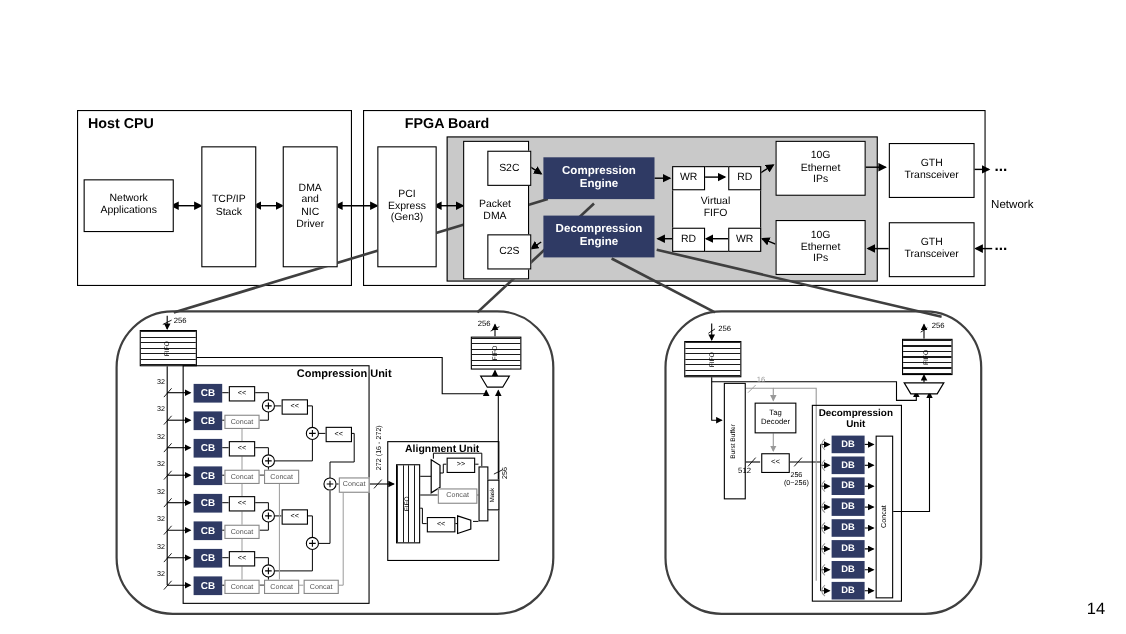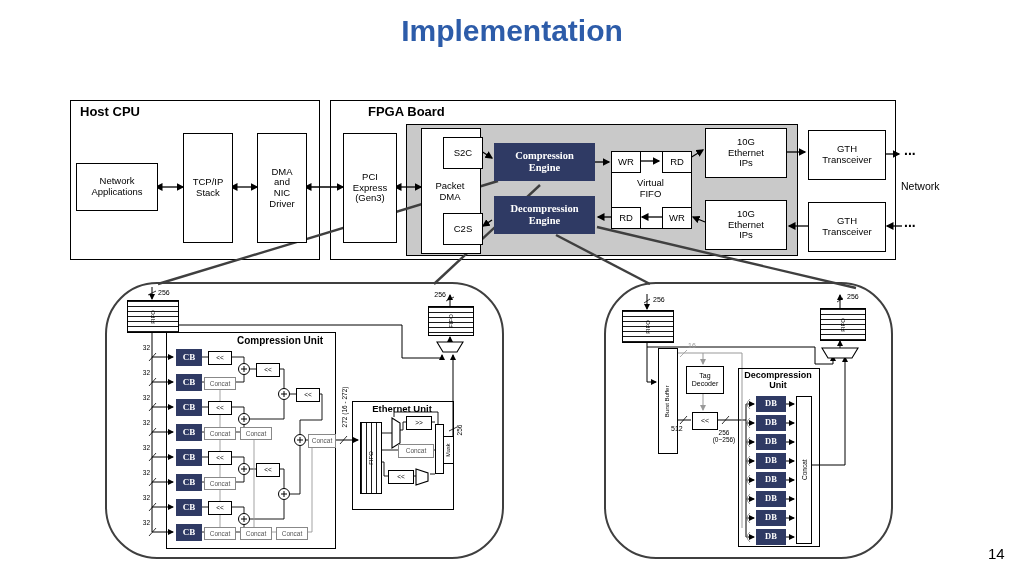--- a/index.html
+++ b/index.html
@@ -5,40 +5,39 @@
   html,body{margin:0;padding:0;background:#fff;}
   #stage{position:relative;width:1024px;height:576px;background:#fff;overflow:hidden;
          font-family:"Liberation Sans", sans-serif;color:#000;}
   .abs{position:absolute;}
   .box{position:absolute;display:flex;align-items:center;justify-content:center;
        text-align:center;white-space:pre-line;line-height:1.12;}
   .b1{border:1px solid #000;background:#fff;}
   .b12{border:1.2px solid #000;background:#fff;}
   .b16{border:1.6px solid #000;background:transparent;}
   .frame{position:absolute;border:1.8px solid #000;background:transparent;}
-  .navy{background:#2f3a64;color:#fff;font-weight:bold;font-family:Liberation Serif, serif;}
+  .navy{background:#2f3a64;color:#fff;font-weight:bold;}
   .cg{border:1px solid #888;background:#fff;color:#555;}
   .lab{position:absolute;white-space:pre-line;line-height:1.1;}
   .bold{font-weight:bold;}
   .rot{display:inline-block;transform:rotate(-90deg);white-space:nowrap;}
   .rotl{position:absolute;display:flex;align-items:center;justify-content:center;
         transform:rotate(-90deg);white-space:nowrap;}
   .fifoh{position:absolute;border:1.2px solid #000;display:flex;align-items:center;justify-content:center;
     background:#fff repeating-linear-gradient(to bottom,#1a1a1a 0,#1a1a1a 1px,transparent 1px,transparent 5px);}
   .fifov{position:absolute;border:1.2px solid #000;display:flex;align-items:center;justify-content:center;
     background:#fff repeating-linear-gradient(to right,#1a1a1a 0,#1a1a1a 1px,transparent 1px,transparent 5px);}
   .bubble{position:absolute;border:2.4px solid #3f3f3f;border-radius:52px;background:#fff;}
   svg{position:absolute;left:0;top:0;pointer-events:none;}
 </style>
 </head>
 <body>
 
 <div id="stage">
 
-  <div class="lab bold" style="left:0;top:14px;width:1024px;text-align:center;font-size:30px;color:#2d5ca9;">Implementation</div>
   <div class="lab" style="left:988px;top:546px;font-size:15px;">14</div>
 
   <div class="frame" style="left:70px;top:100px;width:248px;height:158px;"></div>
   <div class="frame" style="left:330px;top:100px;width:564px;height:158px;"></div>
   <div class="frame" style="left:406px;top:124px;width:390px;height:130px;background:#c9c9c9;"></div>
   <div class="abs" style="left:611px;top:151px;width:79px;height:76px;border:1.2px solid #000;background:#fff;"></div>
   <div class="bubble" style="left:105px;top:282px;width:395px;height:273px;"></div>
   <div class="bubble" style="left:604px;top:282px;width:285px;height:273px;"></div>
 
   <svg width="1024" height="576">
@@ -286,21 +285,21 @@
   <div class="lab bold" style="left:904px;top:143px;font-size:14px;">...</div>
   <div class="lab bold" style="left:904px;top:215px;font-size:14px;">...</div>
   <div class="lab" style="left:901px;top:181px;font-size:10.5px;">Network</div>
 
   <div class="fifoh" style="left:127px;top:300px;width:50px;height:31px;">
     <span class="rot" style="font-size:6px;">FIFO</span>
     </div>
   <div class="lab" style="left:158px;top:289px;font-size:7px;">256</div>
 
   <div class="abs b16" style="left:166px;top:332px;width:168px;height:215px;border-width:1.6px;border-style:solid;border-color:#000;"></div>
-  <div class="lab bold" style="left:180px;top:335px;width:200px;text-align:center;font-size:10px;">Compression Unit</div>
+  <div class="lab bold" style="left:156px;top:335px;width:200px;text-align:right;font-size:10px;">Compression Unit</div>
 
   <div class="lab" style="left:135px;top:344px;width:15px;text-align:right;font-size:6.5px;">32</div>
   <div class="lab" style="left:135px;top:369px;width:15px;text-align:right;font-size:6.5px;">32</div>
   <div class="lab" style="left:135px;top:394px;width:15px;text-align:right;font-size:6.5px;">32</div>
   <div class="lab" style="left:135px;top:419px;width:15px;text-align:right;font-size:6.5px;">32</div>
   <div class="lab" style="left:135px;top:444px;width:15px;text-align:right;font-size:6.5px;">32</div>
   <div class="lab" style="left:135px;top:469px;width:15px;text-align:right;font-size:6.5px;">32</div>
   <div class="lab" style="left:135px;top:494px;width:15px;text-align:right;font-size:6.5px;">32</div>
   <div class="lab" style="left:135px;top:519px;width:15px;text-align:right;font-size:6.5px;">32</div>
 
@@ -326,21 +325,21 @@
   <div class="box cg" style="left:240px;top:427px;width:30px;height:11px;font-size:6.5px;">Concat</div>
   <div class="box cg" style="left:204px;top:477px;width:30px;height:11px;font-size:6.5px;">Concat</div>
   <div class="box cg" style="left:204px;top:527px;width:30px;height:11px;font-size:6.5px;">Concat</div>
   <div class="box cg" style="left:240px;top:527px;width:30px;height:11px;font-size:6.5px;">Concat</div>
   <div class="box cg" style="left:276px;top:527px;width:30px;height:11px;font-size:6.5px;">Concat</div>
   <div class="box cg" style="left:308px;top:434px;width:26px;height:12px;font-size:6.5px;">Concat</div>
 
   <div class="rotl" style="left:316px;top:400px;width:56px;height:14px;font-size:6.5px;">272 (16 - 272)</div>
 
   <div class="abs" style="left:352px;top:401px;width:100px;height:107px;border:1.6px solid #000;"></div>
-  <div class="lab bold" style="left:352px;top:404px;width:100px;text-align:center;font-size:9.5px;">Ethernet Unit</div>
+  <div class="lab bold" style="left:352px;top:404px;width:100px;text-align:center;font-size:9.5px;">Alignment Unit</div>
   <div class="fifov" style="left:360px;top:422px;width:20px;height:70px;">
     <span class="rot" style="font-size:6px;">FIFO</span>
     </div>
   <div class="box b1" style="left:406px;top:416px;width:24px;height:12px;font-size:6.5px;">&gt;&gt;</div>
   <div class="box cg" style="left:398px;top:444px;width:34px;height:12px;font-size:6.5px;">Concat</div>
   <div class="box b1" style="left:388px;top:470px;width:24px;height:12px;font-size:6.5px;">&lt;&lt;</div>
   <div class="abs b1" style="left:435px;top:424px;width:7px;height:48px;position:absolute;border:1px solid #000;background:#fff;"></div>
   <div class="box b1" style="left:443px;top:436px;width:9px;height:26px;">
     <span class="rot" style="font-size:5.5px;">Mask</span></div>
   <div class="rotl" style="left:450px;top:424px;width:18px;height:12px;font-size:6.5px;">256</div>

